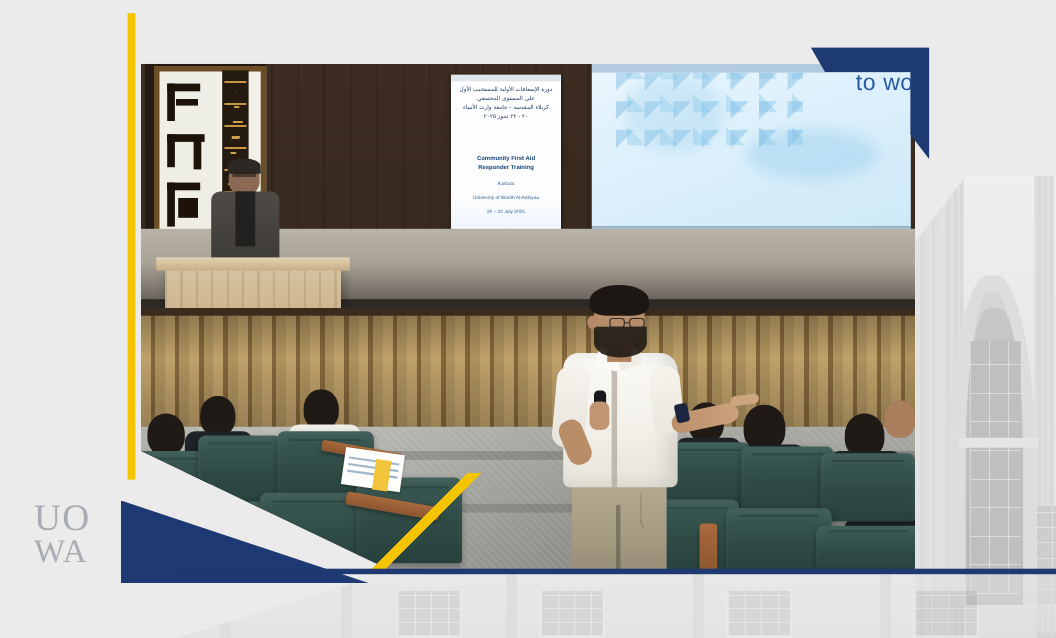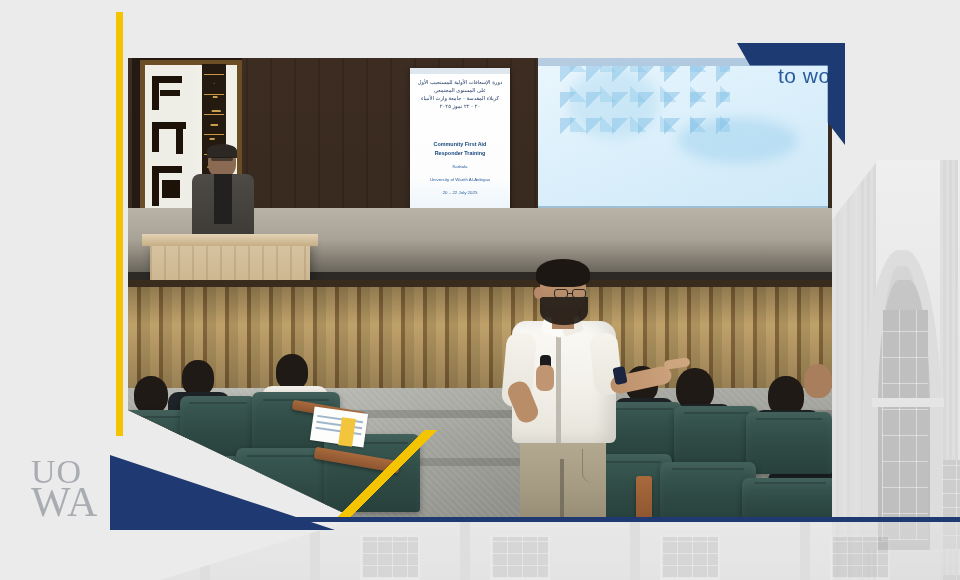--- a/index.html
+++ b/index.html
@@ -272,21 +272,21 @@
 
   
   .logo{
     position:absolute;left:31px;top:455px;width:95px;height:70px;
     color:#a9adb2;
     font-family:"Liberation Serif", serif;
     letter-spacing:1px;
     user-select:none;
   }
   .logo .l1{position:absolute;left:0;top:0;font-size:34px;line-height:34px;}
-  .logo .l2{position:absolute;left:0;top:30px;font-size:42px;line-height:34px;}
+  .logo .l2{position:absolute;left:0;top:30px;font-size:30px;line-height:34px;}
 </style>
 </head>
 <body>
 
 <div id="stage">
 
   <div class="watermark">
     <div class="wm-sky"></div>
     <div class="wm-wallL"></div>
     <div class="wm-pier p1"></div>

